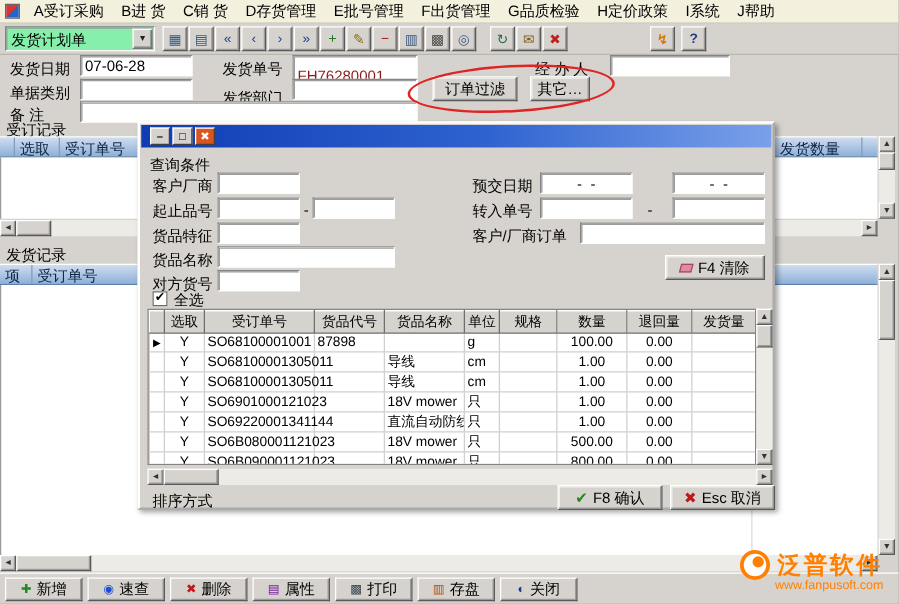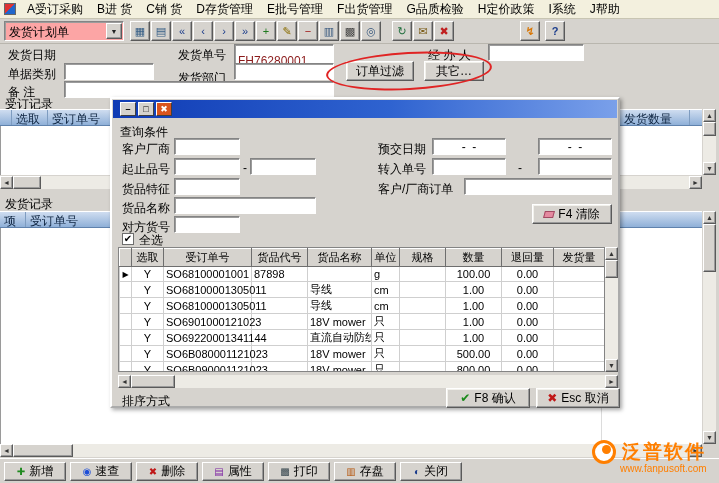--- a/index.html
+++ b/index.html
@@ -71,21 +71,21 @@
     <span class="menu-item">D存货管理</span>
     <span class="menu-item">E批号管理</span>
     <span class="menu-item">F出货管理</span>
     <span class="menu-item">G品质检验</span>
     <span class="menu-item">H定价政策</span>
     <span class="menu-item">I系统</span>
     <span class="menu-item">J帮助</span>
   </div>
 
   <div class="toolbar">
-    <div class="abs" style="left:4px;top:2px;width:120px;height:20px;background:#fca5a5;border:1px solid;border-color:#848484 #fff #fff #848484;box-shadow:inset 1px 1px 0 #9c9c9c">
+    <div class="abs" style="left:4px;top:2px;width:120px;height:20px;background:#86efac;border:1px solid;border-color:#848484 #fff #fff #848484;box-shadow:inset 1px 1px 0 #9c9c9c">
       <span style="position:absolute;left:4px;top:2px;font-size:12px;white-space:nowrap">发货计划单</span>
       <span class="dd" style="right:1px;top:1px;width:16px;height:16px">▼</span>
     </div>
     <div class="tool-icon" style="left:130px;color:#335c85">▦</div>
     <div class="tool-icon" style="left:151px;color:#335c85">▤</div>
     <div class="tool-icon" style="left:172px;color:#1a3c8c">«</div>
     <div class="tool-icon" style="left:193px;color:#1a3c8c">‹</div>
     <div class="tool-icon" style="left:214px;color:#1a3c8c">›</div>
     <div class="tool-icon" style="left:235px;color:#1a3c8c">»</div>
     <div class="tool-icon" style="left:256px;color:#1f7a1f">+</div>
@@ -95,31 +95,32 @@
     <div class="tool-icon" style="left:340px;color:#444">▩</div>
     <div class="tool-icon" style="left:361px;color:#35567d">◎</div>
     <div class="tool-icon" style="left:392px;color:#1f6e3c">↻</div>
     <div class="tool-icon" style="left:413px;color:#7a5a14">✉</div>
     <div class="tool-icon" style="left:434px;color:#c02020">✖</div>
     <div class="tool-icon" style="left:520px;color:#d97706;font-weight:bold">↯</div>
     <div class="tool-icon" style="left:545px;color:#1a3c8c;font-weight:bold">?</div>
   </div>
 
   <span class="lbl" style="left:8px;top:47px">发货日期</span>
+  <input class="input" style="left: 64px; top: 44px; width: 90px; height: 17px;" value="07-06-28">
   <span class="lbl" style="left:178px;top:47px">发货单号</span>
   <input class="input" style="left: 234px; top: 44px; width: 100px; height: 34px; color: rgb(139, 26, 26);" value="FH76280001">
   <span class="lbl" style="left:428px;top:47px">经 办 人</span>
   <input class="input" style="left: 488px; top: 44px; width: 96px; height: 17px;" value="">
 
   <span class="lbl" style="left:8px;top:66px">单据类别</span>
   <input class="input" style="left: 64px; top: 63px; width: 90px; height: 17px;" value="">
   <span class="lbl" style="left:178px;top:70px">发货部门</span>
   <input class="input" style="left: 234px; top: 63px; width: 100px; height: 17px;" value="">
   <div class="btn" style="left:346px;top:61px;width:68px;height:20px">订单过滤</div>
-  <div class="btn" style="left:424px;top:61px;width:60px;height:20px">其它…</div>
+  <div class="btn" style="left:424px;top:61px;width:48px;height:20px">其它…</div>
   <div class="ellipse" style="left:326px;top:52px;width:166px;height:38px"></div>
 
   <span class="lbl" style="left:8px;top:84px">备  注</span>
   <input class="input" style="left: 64px; top: 81px; width: 270px; height: 17px;" value="">
 
   <span class="lbl" style="left:5px;top:96px">受订记录</span>
   <div class="colhead" style="left:0;top:109px;width:702px">
     <span class="colcell" style="left:0;width:12px"></span>
     <span class="colcell" style="left:12px;width:36px">选取</span>
     <span class="colcell" style="left:48px;width:90px">受订单号</span>

